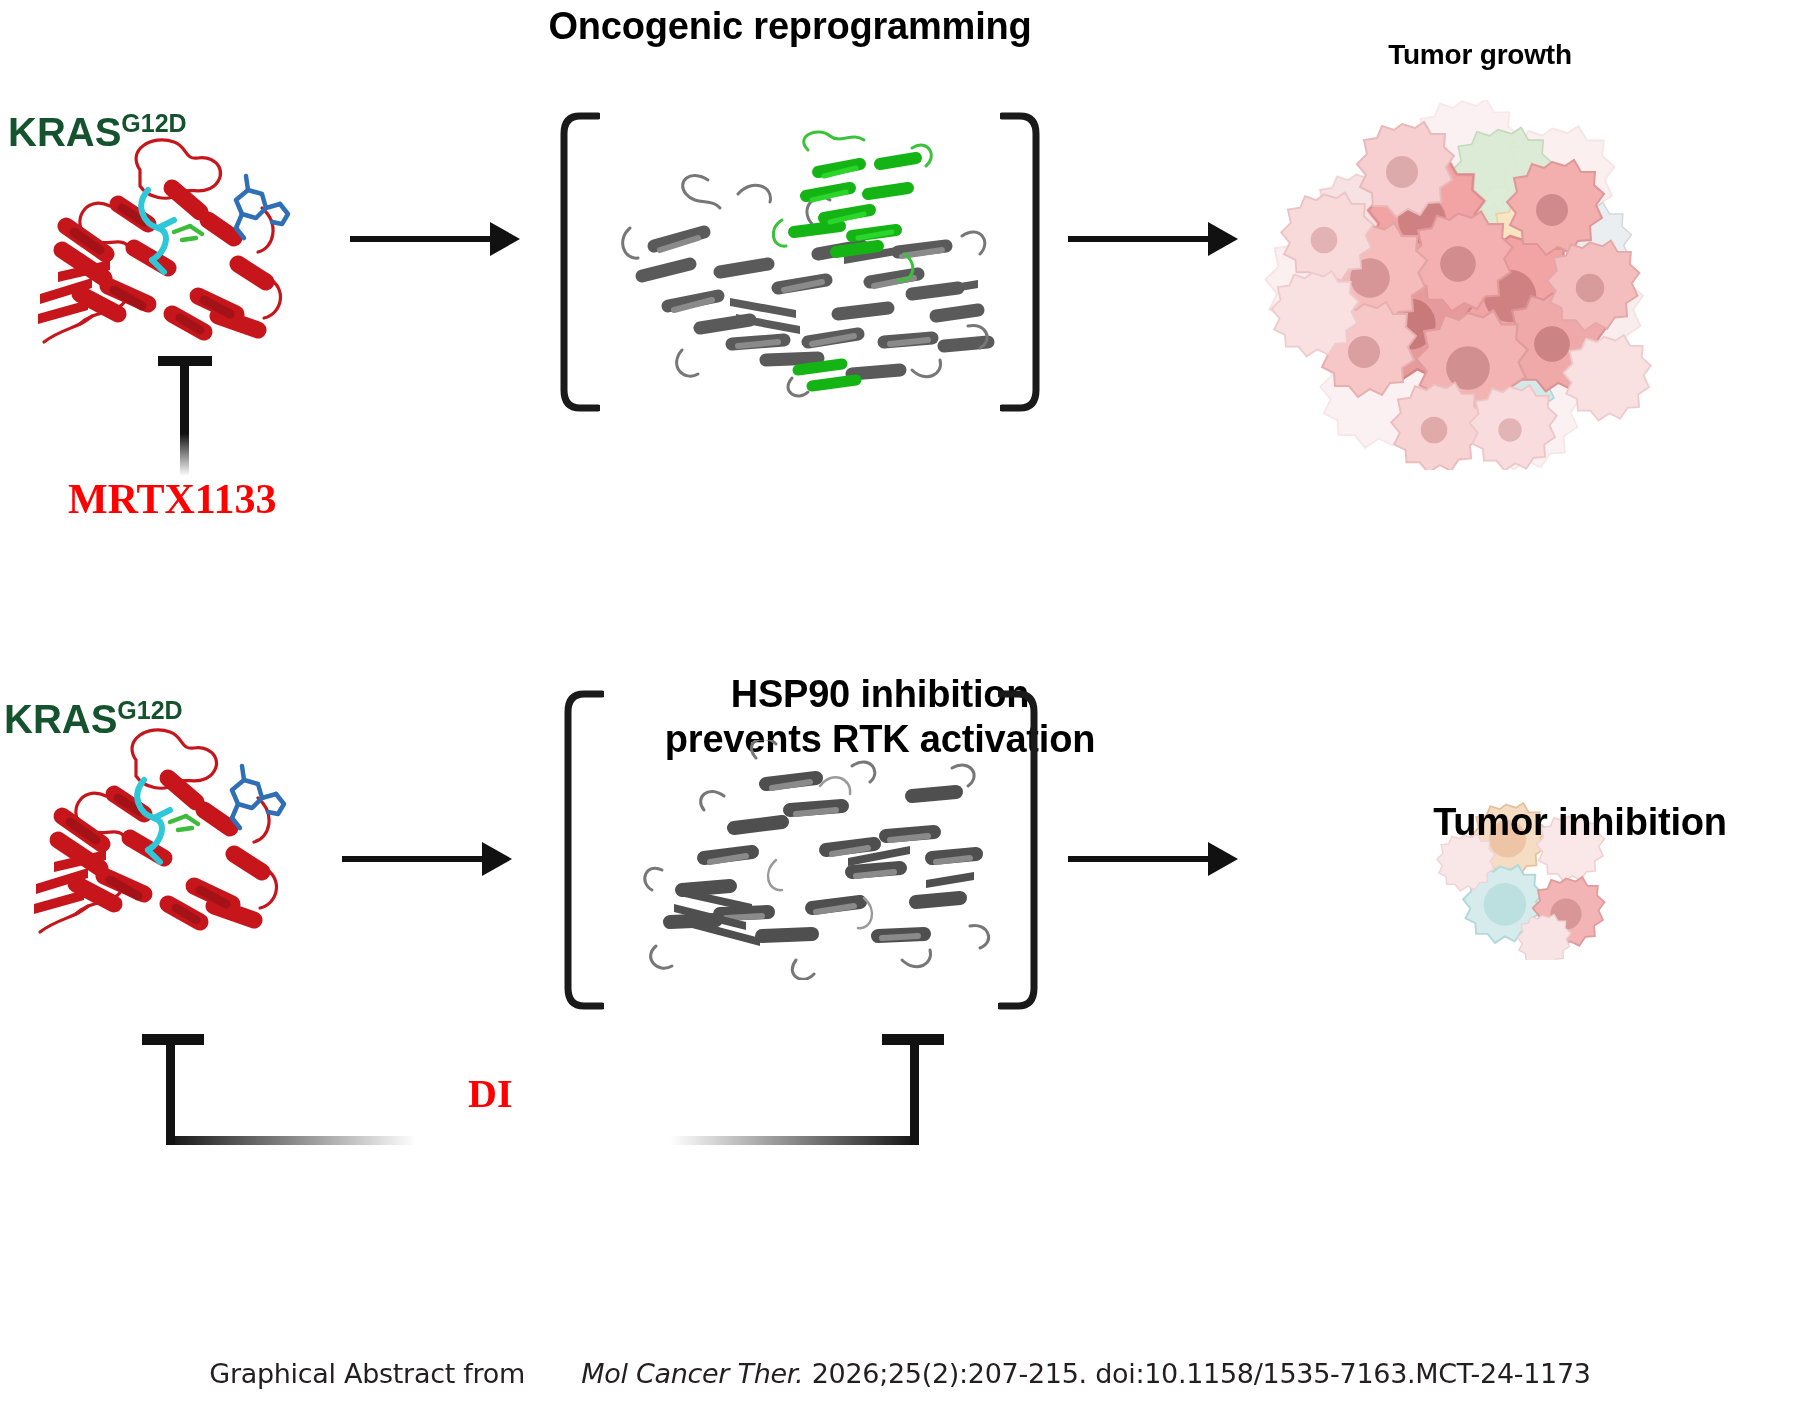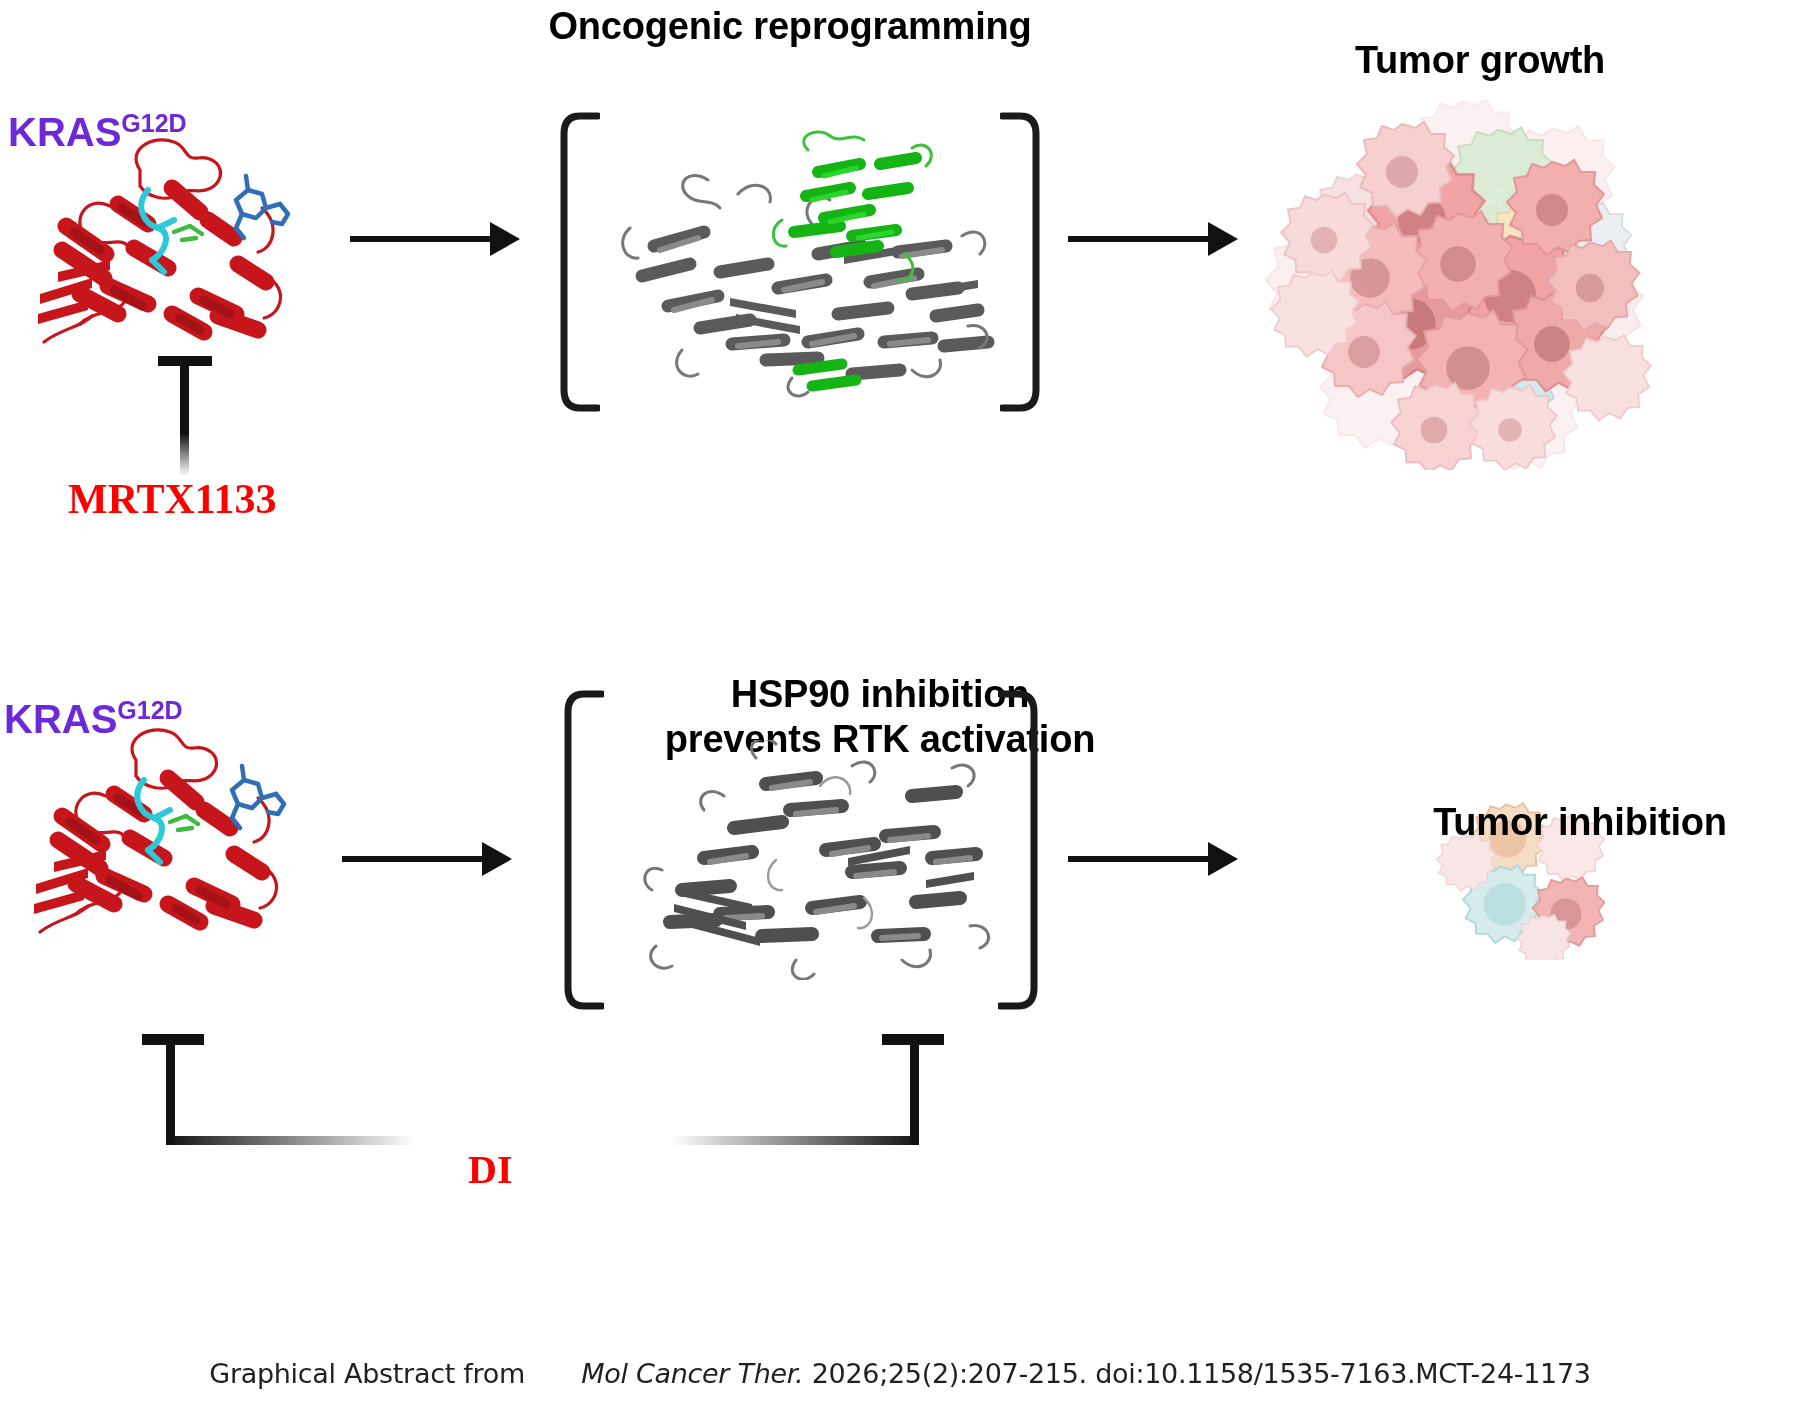--- a/index.html
+++ b/index.html
@@ -27,31 +27,31 @@
   #top-heading {
     left: 430px; top: 4px; width: 720px;
     font-size: 38px;
   }
   #bottom-heading {
     left: 560px; top: 672px; width: 640px;
     font-size: 38px;
   }
   #tumor-growth-label {
     left: 1310px; top: 38px; width: 340px;
-    font-size: 38px;
+    font-size: 28px;
   }
   #tumor-inhibition-label {
     left: 1370px; top: 800px; width: 420px;
     font-size: 38px;
   }
 
   
   .kras-label {
     font-weight: bold;
-    color: #6d28d9;
+    color: #14532d;
     font-size: 40px;
     white-space: nowrap;
   }
   .kras-label sup {
     font-size: 25px;
     font-weight: bold;
     vertical-align: super;
     line-height: 0;
   }
   #kras-label-top { left: 8px; top: 110px; }
@@ -59,21 +59,21 @@
 
   
   .drug-label {
     color: #ff0000;
     font-weight: bold;
     font-size: 42px;
     white-space: nowrap;
     font-family: Liberation Serif, serif;
   }
   #mrtx-label { left: 68px; top: 475px; }
-  #di-label { left: 468px; top: 1146px; font-size: 40px; }
+  #di-label { left: 468px; top: 1070px; font-size: 40px; }
 
   
   #citation {
     left: 0; top: 1358px; width: 1800px;
     text-align: center;
     font-size: 27px;
     color: #231f20;
     font-family: "DejaVu Sans", sans-serif;
     letter-spacing: -0.3px;
     white-space: nowrap;

